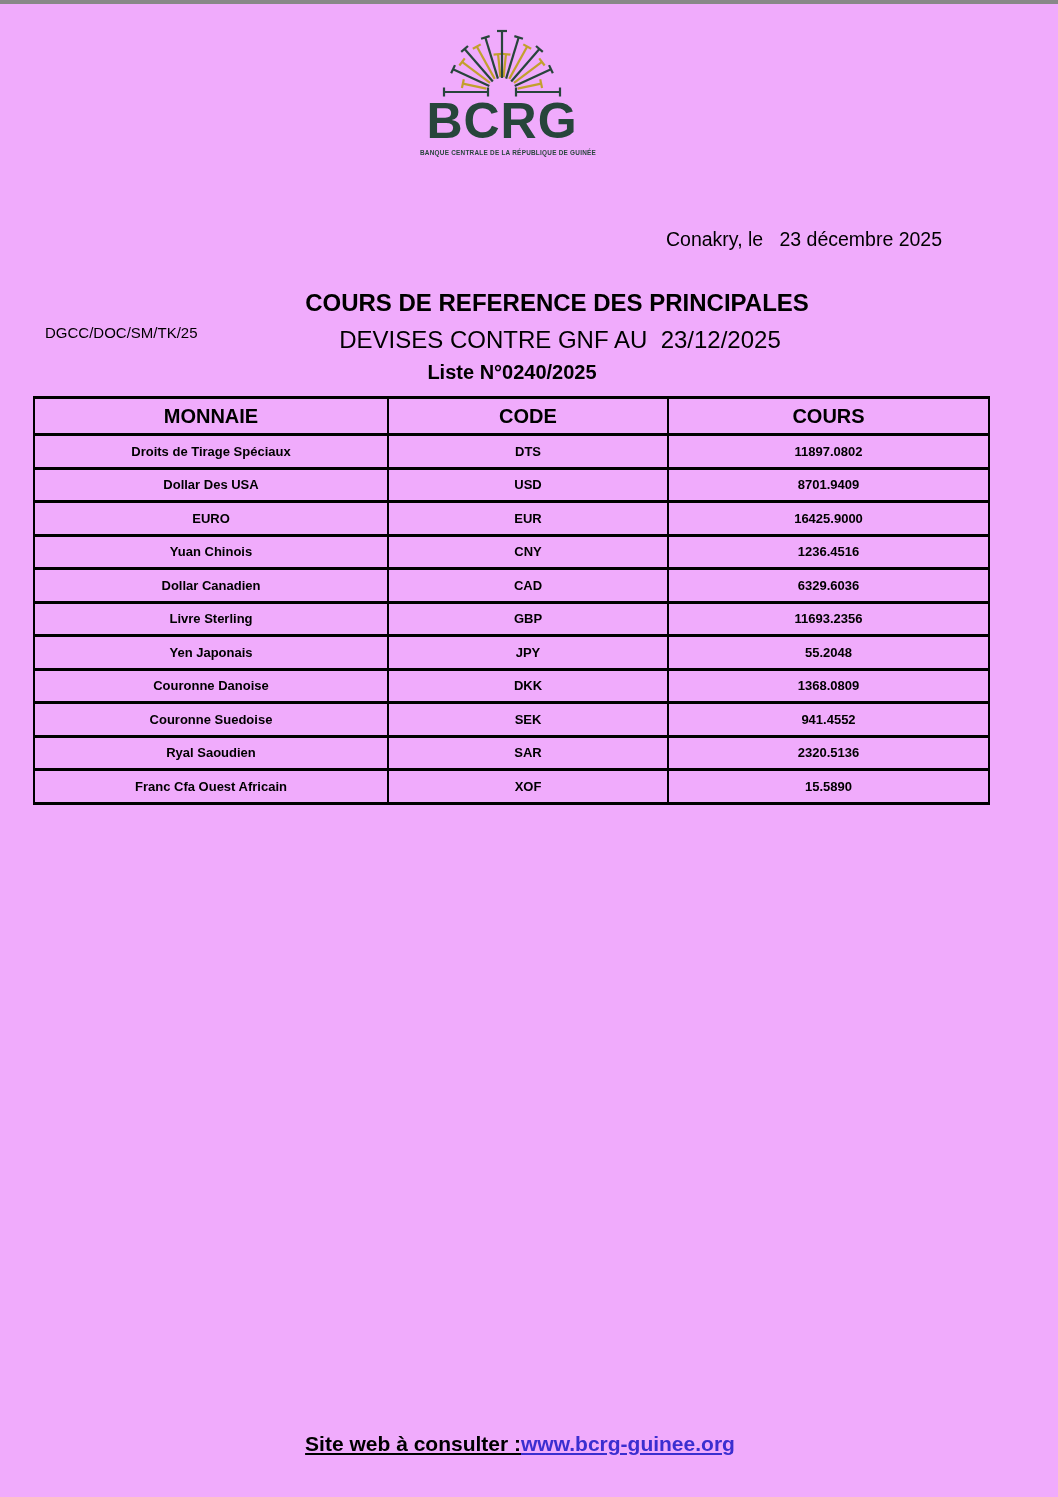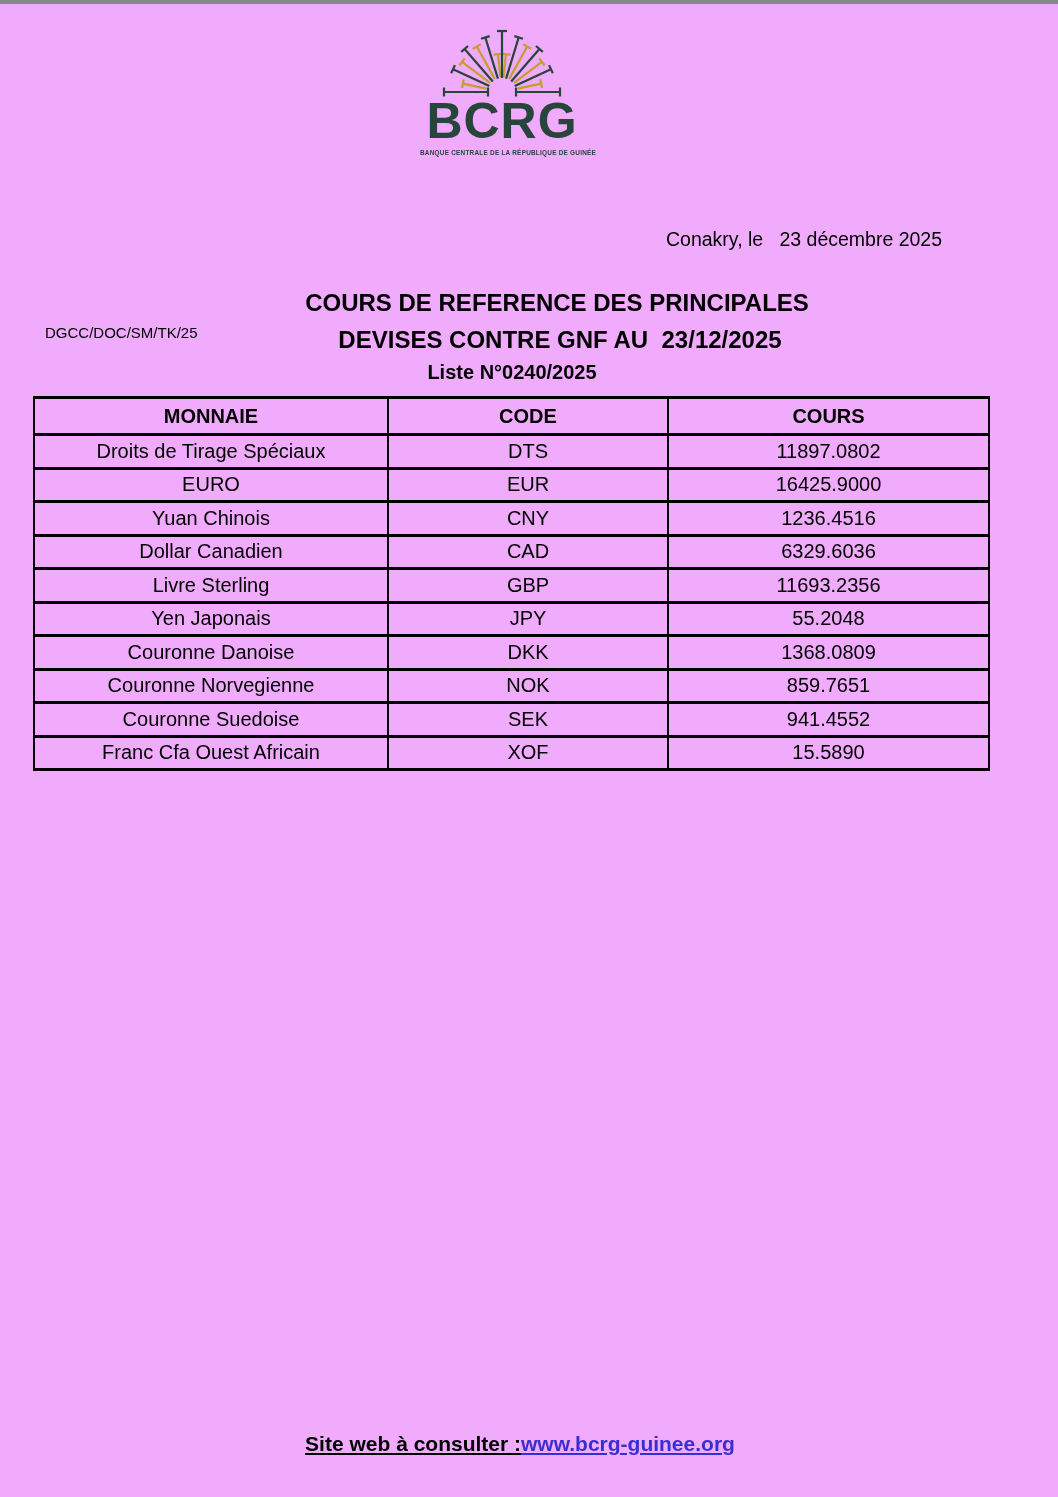--- a/index.html
+++ b/index.html
@@ -31,21 +31,21 @@
   .ref-code{
     position:absolute;left:45px;top:320px;
     font-size:15px;
   }
   .title-1{
     position:absolute;left:557px;top:285px;transform:translateX(-50%);
     font-size:24px;font-weight:700;white-space:pre;text-align:right;
   }
   .title-2{
     position:absolute;left:560px;top:322px;transform:translateX(-50%);
-    font-size:24px;font-weight:700;white-space:pre;
+    font-size:24px;font-weight:400;white-space:pre;
   }
   .title-3{
     position:absolute;left:512px;top:357px;transform:translateX(-50%);
     font-size:20px;font-weight:700;white-space:pre;
   }
   
   table.rates{
     position:absolute;left:33px;top:392px;
     width:955px;
     border-collapse:collapse;
@@ -62,21 +62,21 @@
     text-align:center;
     vertical-align:middle;
     padding:0 8px;
   }
   table.rates th{
     height:34px;
     font-size:20px;font-weight:700;
   }
   table.rates td{
     height:30.5px;
-    font-size:20px;font-weight:400;
+    font-size:13px;font-weight:700;
   }
   
   .footer-line{
     position:absolute;left:520px;top:1428px;transform:translateX(-50%);
     font-size:21px;font-weight:700;white-space:pre;
   }
   .footer-label{color:#000;text-decoration:underline;}
   .footer-link{text-decoration:underline;cursor:pointer;}
 </style>
 </head>
@@ -148,20 +148,25 @@
         <th>COURS</th>
       </tr>
     </thead>
     <tbody>
         <tr>
           <td>Droits de Tirage Spéciaux</td>
           <td>DTS</td>
           <td>11897.0802</td>
         </tr>
         <tr>
+          <td>Dollar Des USA</td>
+          <td>USD</td>
+          <td>8701.9409</td>
+        </tr>
+        <tr>
           <td>EURO</td>
           <td>EUR</td>
           <td>16425.9000</td>
         </tr>
         <tr>
           <td>Yuan Chinois</td>
           <td>CNY</td>
           <td>1236.4516</td>
         </tr>
         <tr>
@@ -178,30 +183,30 @@
           <td>Yen Japonais</td>
           <td>JPY</td>
           <td>55.2048</td>
         </tr>
         <tr>
           <td>Couronne Danoise</td>
           <td>DKK</td>
           <td>1368.0809</td>
         </tr>
         <tr>
-          <td>Couronne Norvegienne</td>
-          <td>NOK</td>
-          <td>859.7651</td>
-        </tr>
-        <tr>
           <td>Couronne Suedoise</td>
           <td>SEK</td>
           <td>941.4552</td>
         </tr>
         <tr>
+          <td>Ryal Saoudien</td>
+          <td>SAR</td>
+          <td>2320.5136</td>
+        </tr>
+        <tr>
           <td>Franc Cfa Ouest Africain</td>
           <td>XOF</td>
           <td>15.5890</td>
         </tr>
       </tbody>
   </table>
 
   <div class="footer-line"><span class="footer-label">Site web à consulter :</span><a class="footer-link" href="#" style="color: rgb(59, 46, 208);">www.bcrg-guinee.org</a></div>
 
 </div>

